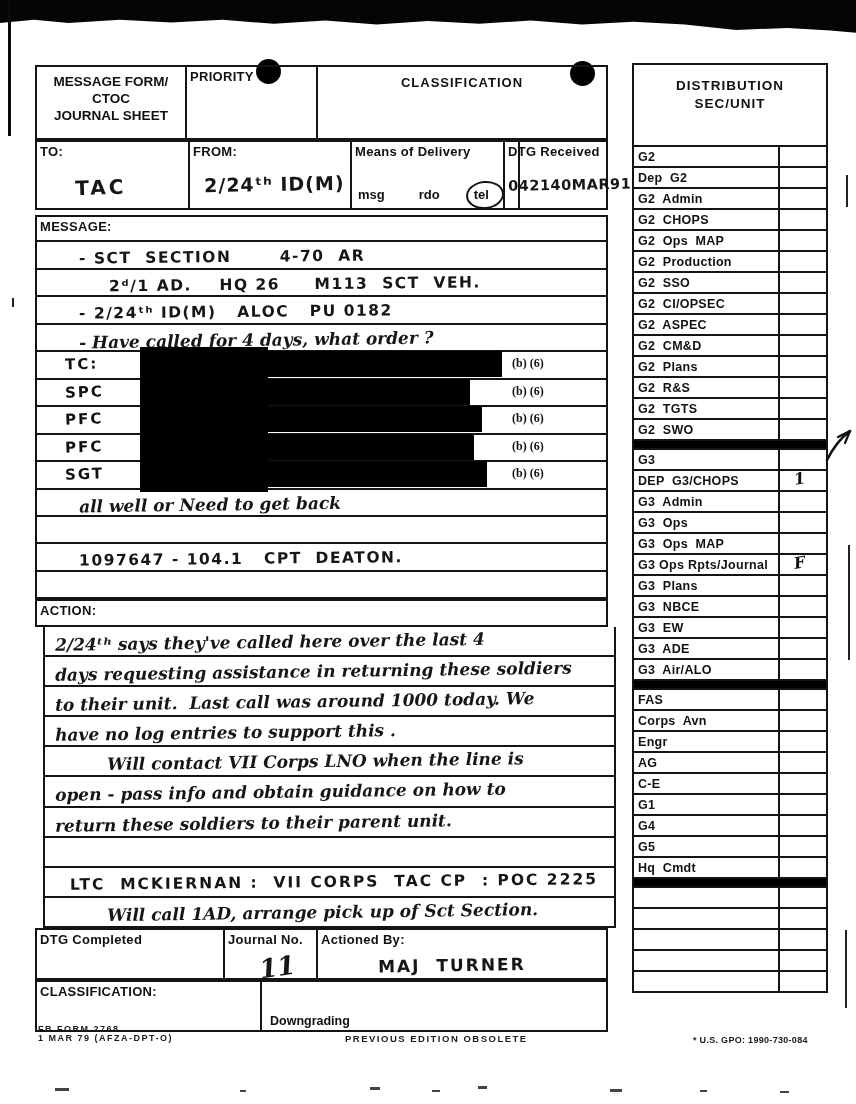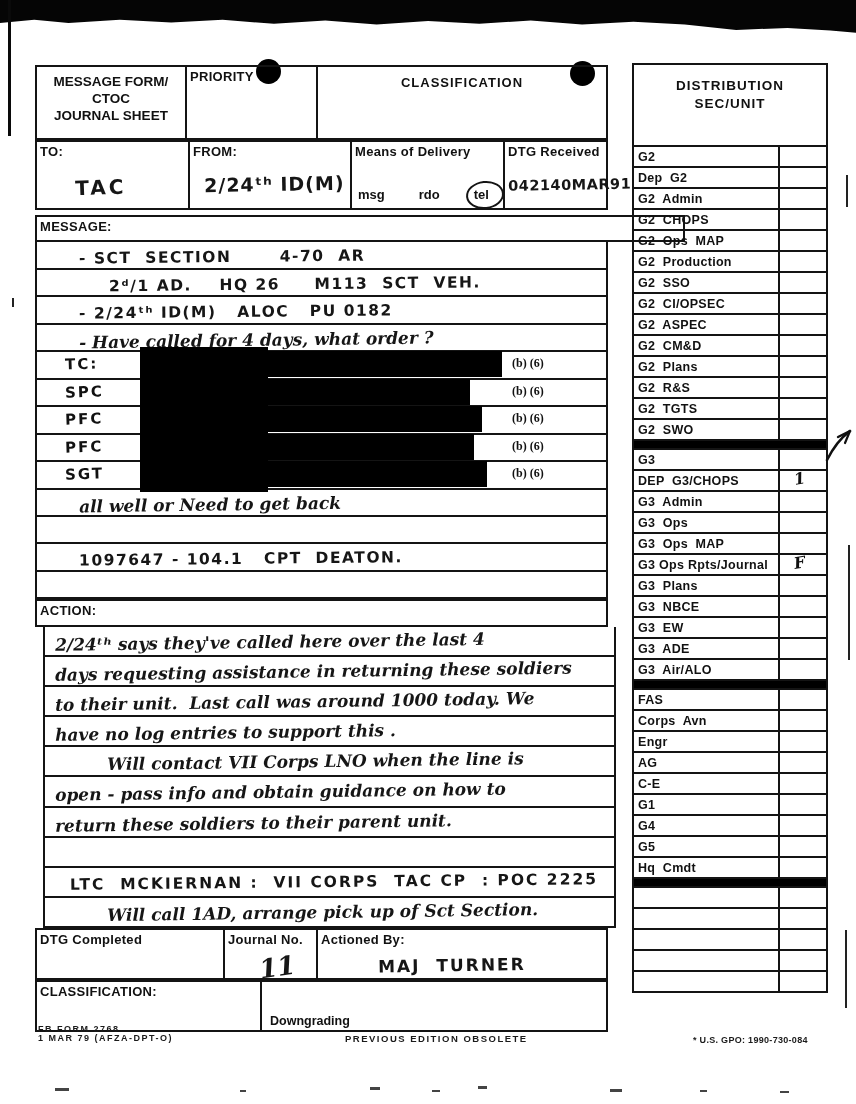--- a/index.html
+++ b/index.html
@@ -17,23 +17,23 @@
   
   .form{position:absolute;left:35px;top:65px;width:573px;height:967px;}
   .cell{position:absolute;border:2px solid #141414;box-sizing:border-box;background:transparent;}
   .lbl{font-weight:bold;font-size:13px;letter-spacing:0.3px;display:block;padding:2px 3px;}
   .title-cell{left:0;top:0;width:152px;height:75px;text-align:center;font-weight:bold;font-size:13.5px;padding-top:6px;line-height:17px;}
   .priority-cell{left:150px;top:0;width:133px;height:75px;}
   .class-cell{left:281px;top:0;width:292px;height:75px;text-align:center;}
   .class-cell .lbl{padding-top:8px;letter-spacing:1px;}
   .to-cell{left:0;top:75px;width:155px;height:70px;}
   .from-cell{left:153px;top:75px;width:164px;height:70px;}
-  .means-cell{left:315px;top:75px;width:155px;height:70px;}
+  .means-cell{left:315px;top:75px;width:170px;height:70px;}
   .dtg-cell{left:468px;top:75px;width:105px;height:70px;}
-  .msg-label-cell{left:0;top:150px;width:650px;height:27px;}
+  .msg-label-cell{left:0;top:150px;width:573px;height:27px;}
   .action-label-cell{left:0;top:534px;width:573px;height:28px;}
   .footer-dtg-cell{left:0;top:863px;width:190px;height:52px;}
   .footer-journal-cell{left:188px;top:863px;width:95px;height:52px;}
   .footer-actioned-cell{left:281px;top:863px;width:292px;height:52px;}
   .class-bottom-left{left:0;top:915px;width:227px;height:52px;}
   .class-bottom-right{left:225px;top:915px;width:348px;height:52px;}
   
   .mrows{position:absolute;left:0;width:573px;}
   .rows-top{top:177px;}
   .rows-red{top:287px;}

